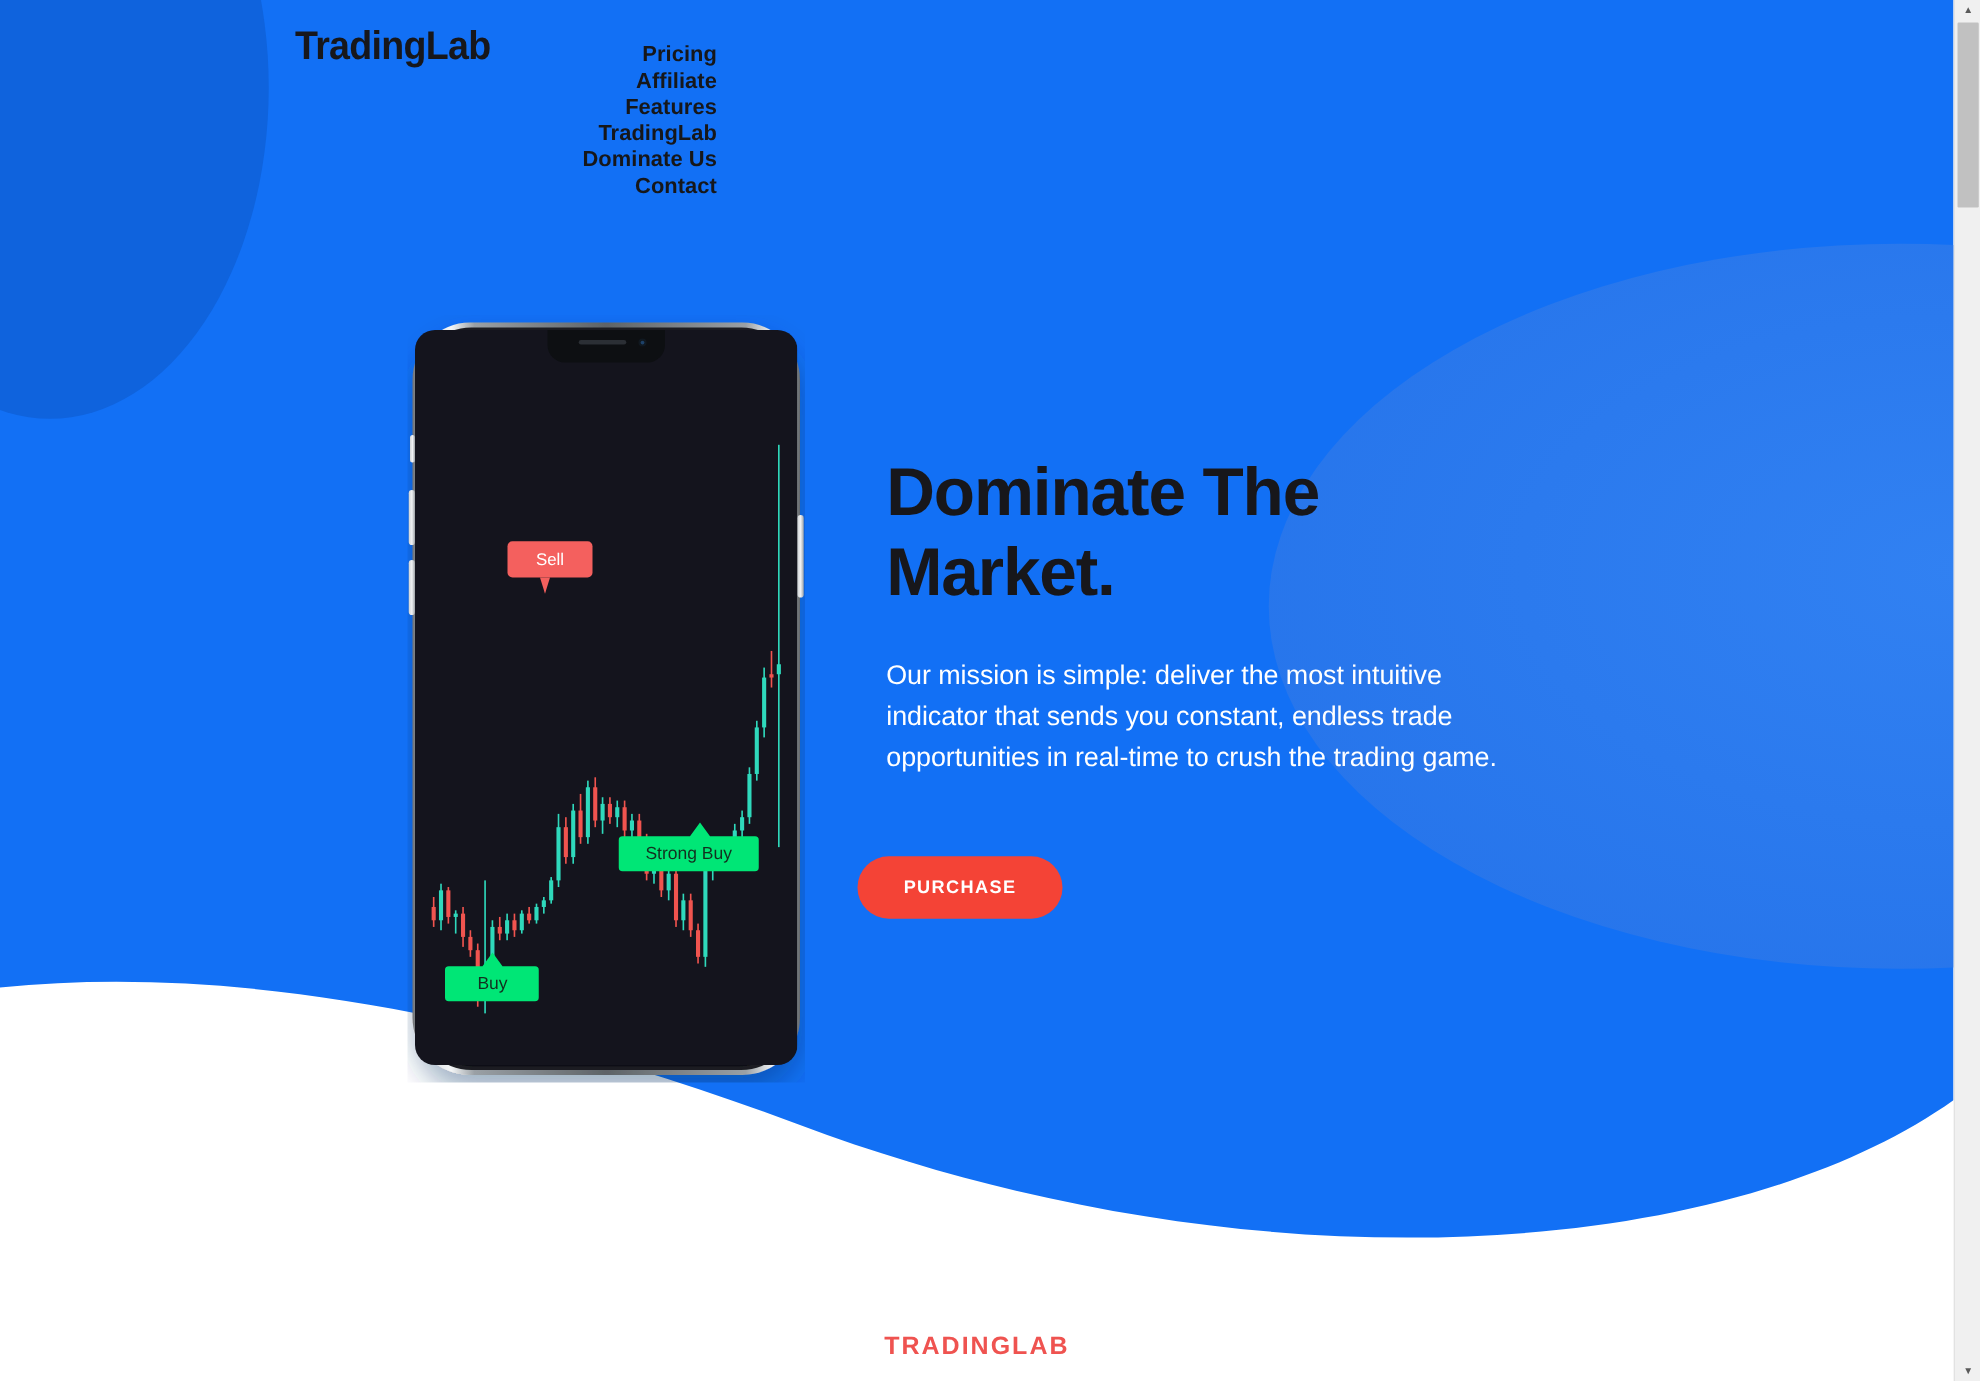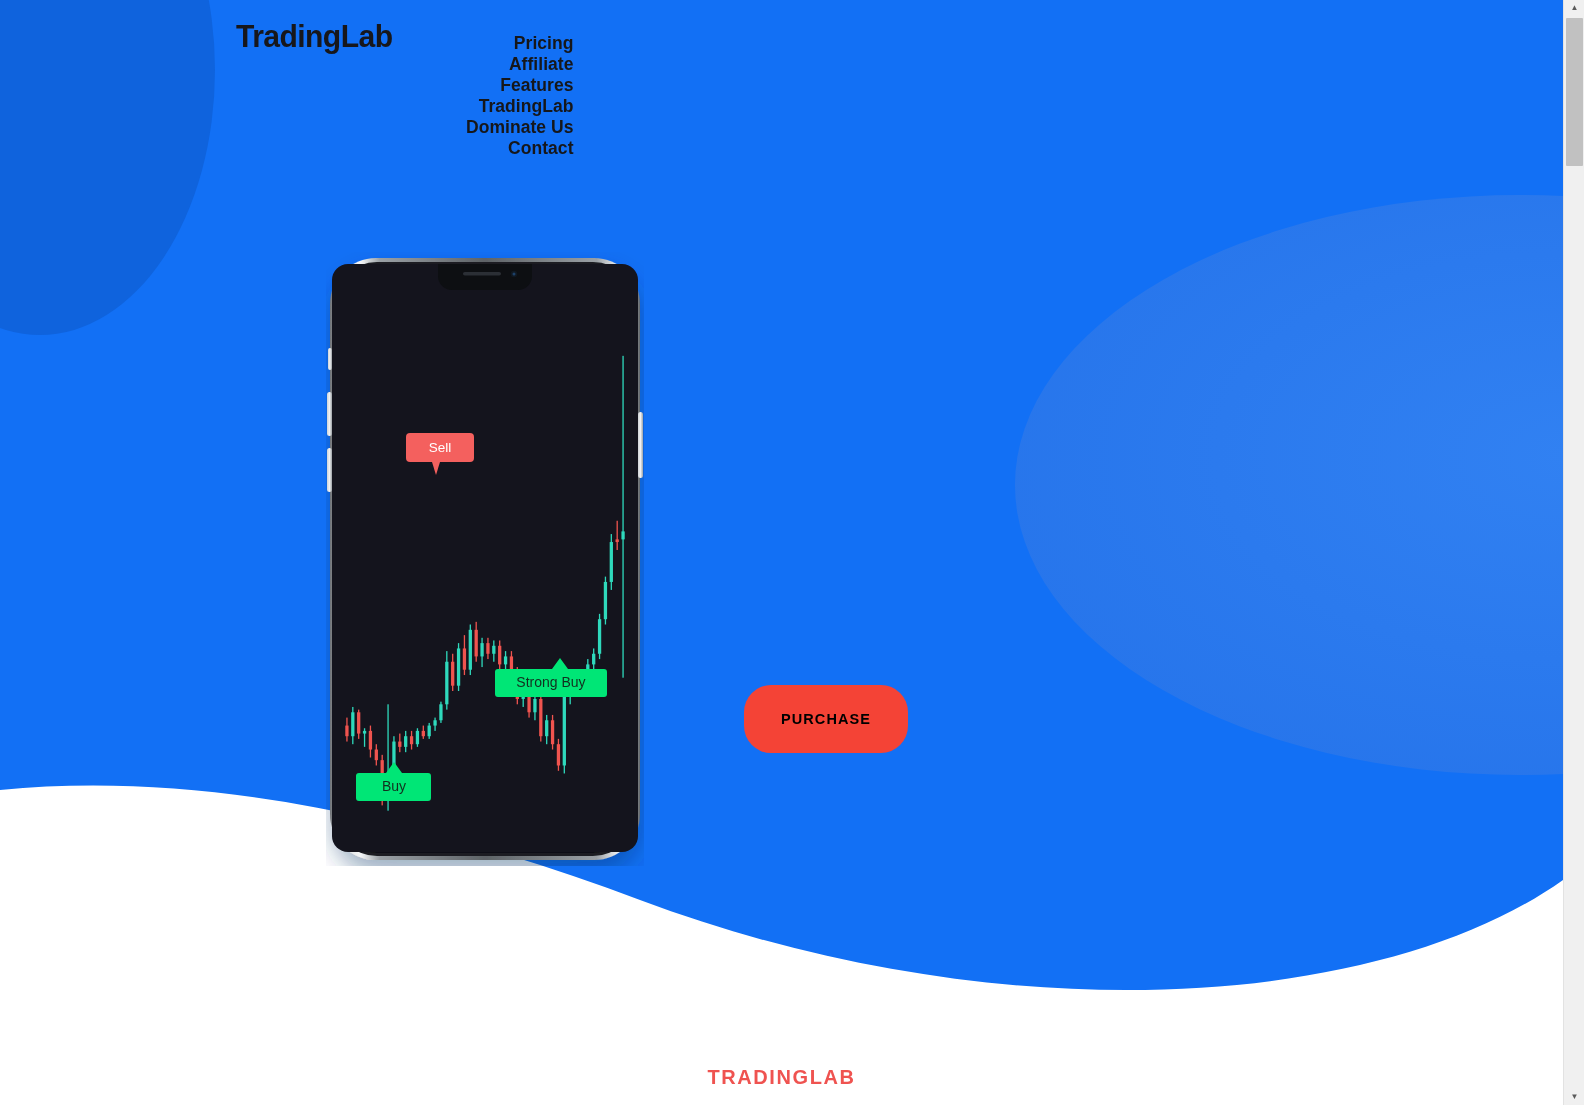--- a/index.html
+++ b/index.html
@@ -104,26 +104,26 @@
     font-size:21.5px;
     line-height:33px;
     color:#ffffff;
     font-weight:400;
     max-width:500px;
     margin:0;
     letter-spacing:-0.05px;
   }
   .purchase-btn {
     position:absolute;
-    left:744px; top:685px;
-    width:164px; height:68px;
+    left:686px; top:685px;
+    width:164px; height:50px;
     background:#f44336;
     border:none;
     border-radius:27px;
-    color:#000000;
+    color:#ffffff;
     font-size:14.5px;
     font-weight:bold;
     letter-spacing:1.1px;
     cursor:pointer;
     font-family:"Liberation Sans", sans-serif;
     z-index:16;
   }
 
   
   .phone-wrap {
@@ -380,20 +380,24 @@
           <text x="225" y="435" font-family="Liberation Sans, sans-serif" font-size="14" fill="#12301f" text-anchor="middle">Strong Buy</text>
         </g>
 
         <g>
           <path d="M33,521 l27,0 l8,-11 l8,11 l26,0 a3,3 0 0 1 3,3 v22 a3,3 0 0 1 -3,3 h-69 a3,3 0 0 1 -3,-3 v-22 a3,3 0 0 1 3,-3 z" fill="#00e676"></path>
           <text x="68" y="539" font-family="Liberation Sans, sans-serif" font-size="14" fill="#12301f" text-anchor="middle">Buy</text>
         </g>
       </svg>
     </div>
 
+    <div class="hero-copy">
+      <h1 class="hero-title"><span>Dominate The</span><br><span>Market.</span></h1>
+      <p class="hero-sub">Our mission is simple: deliver the most intuitive indicator that sends you constant, endless trade opportunities in real-time to crush the trading game.</p>
+    </div>
 
     <button class="purchase-btn">PURCHASE</button>
 
     <div class="brand-bottom">TRADINGLAB</div>
 
   </div>
 
   <div class="scrollbar">
     <div class="sb-arrow up">▲</div>
     <div class="sb-thumb"></div>

